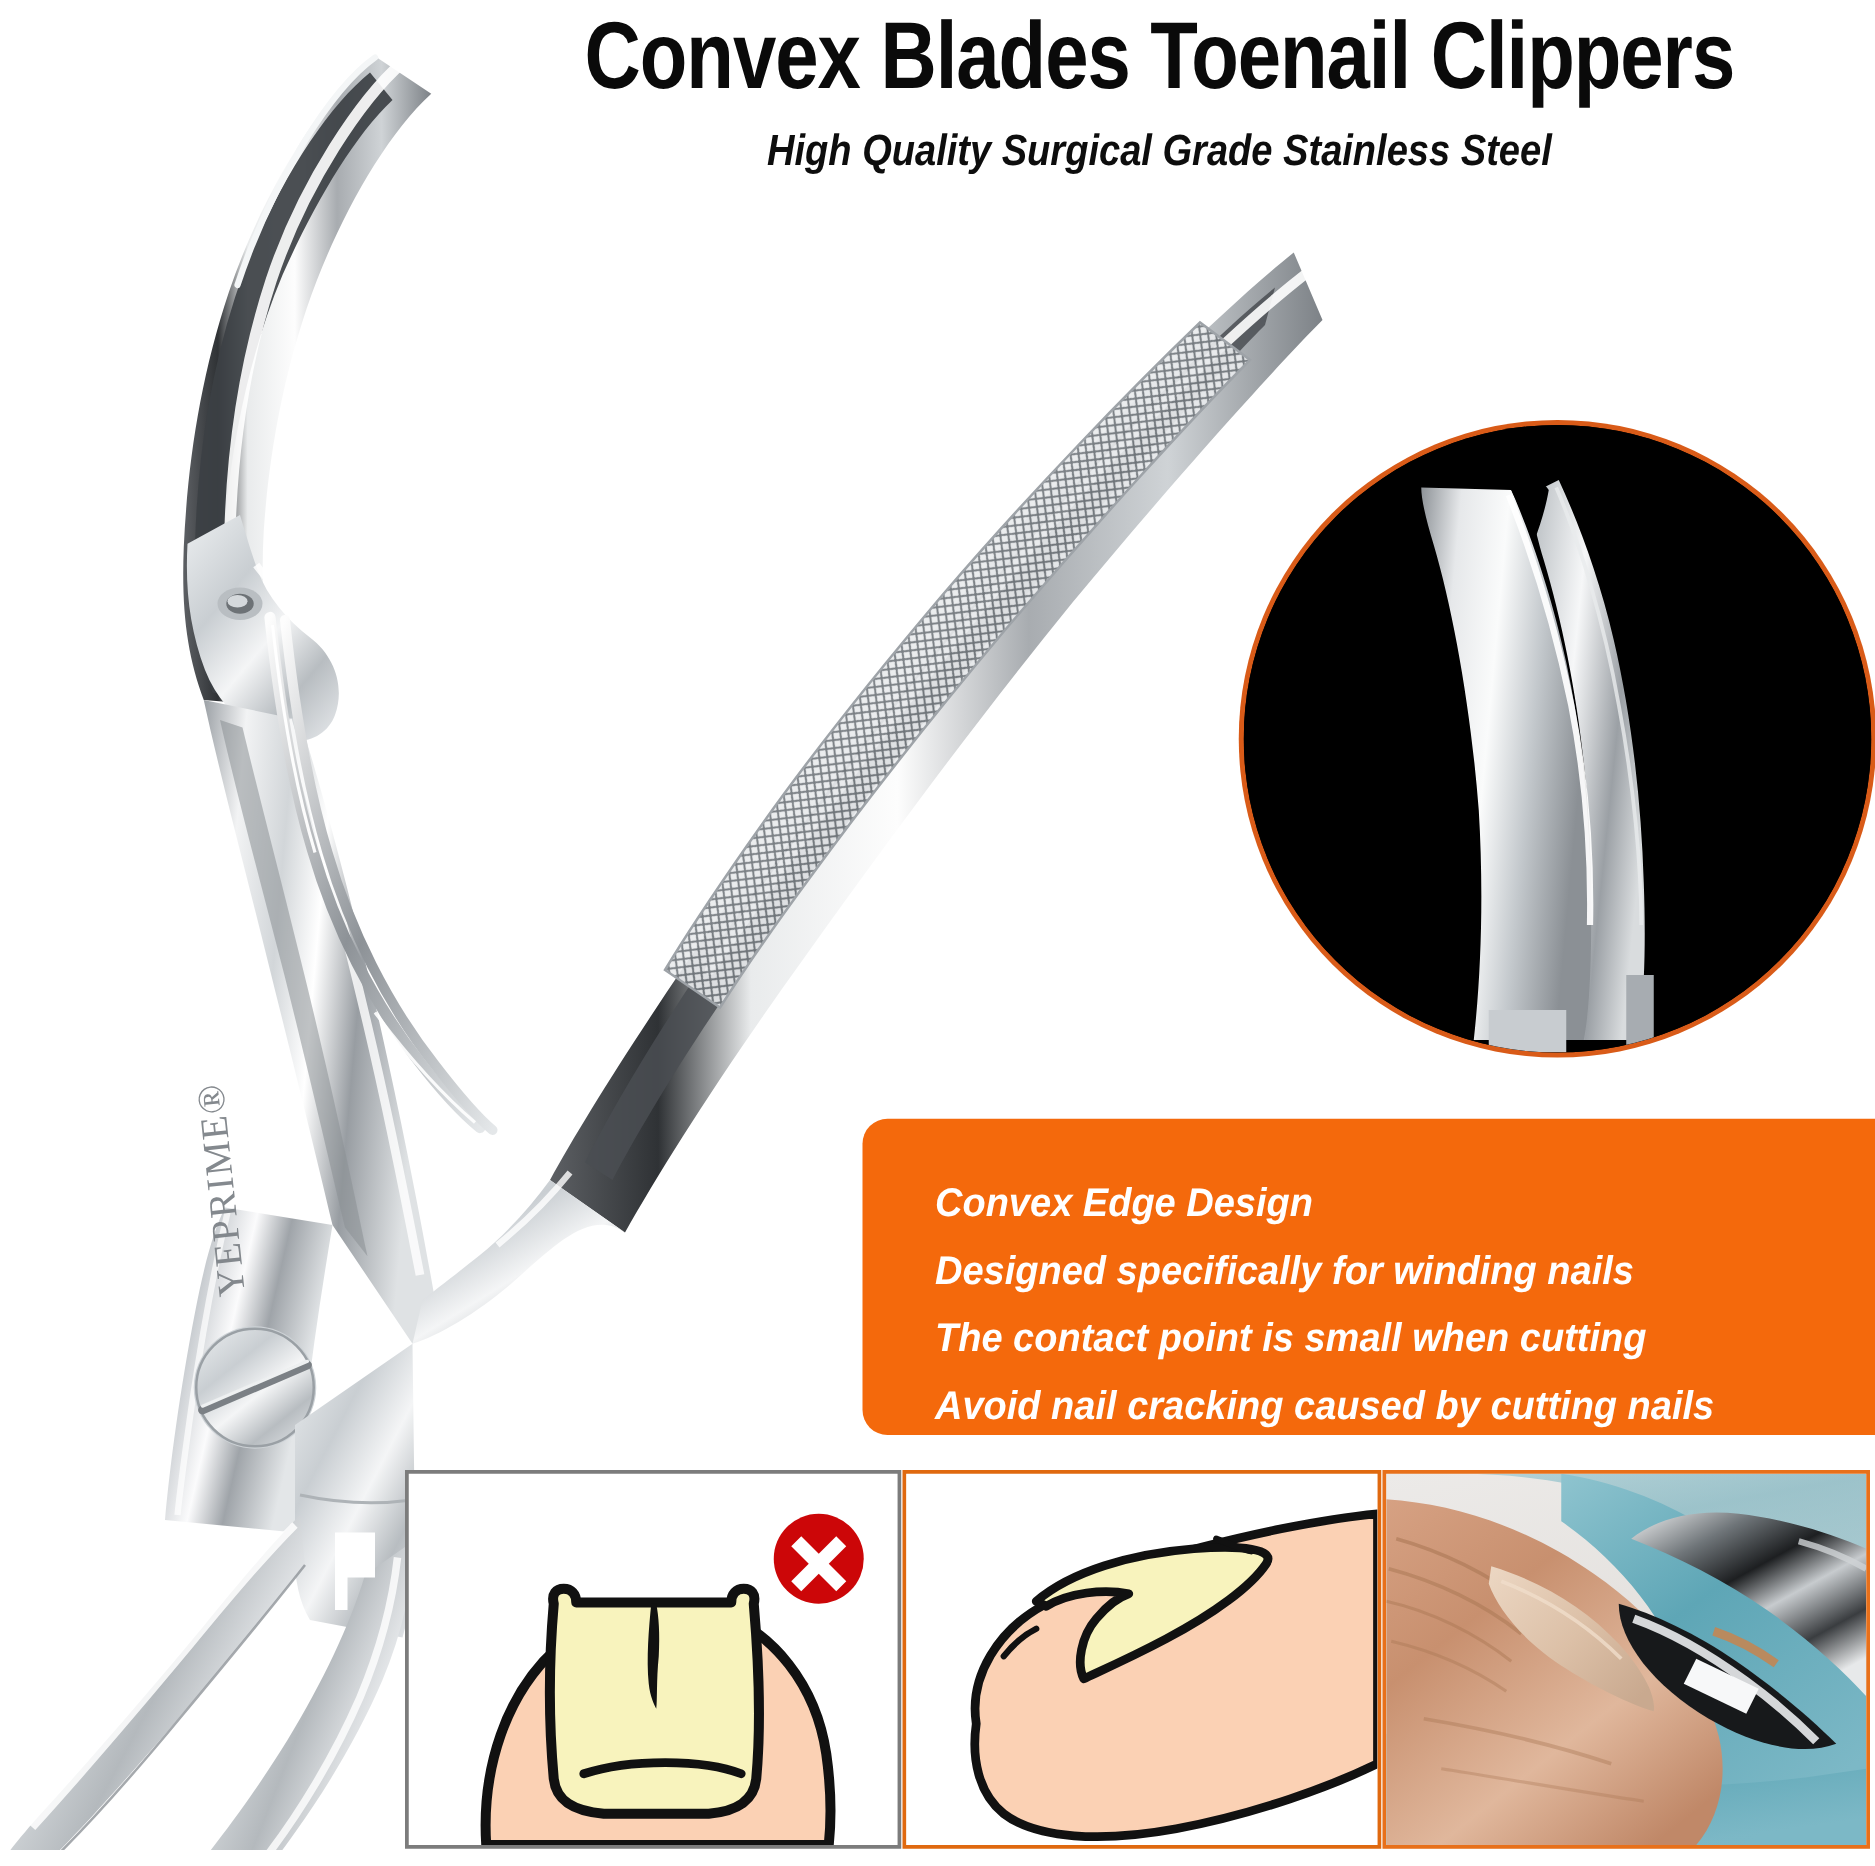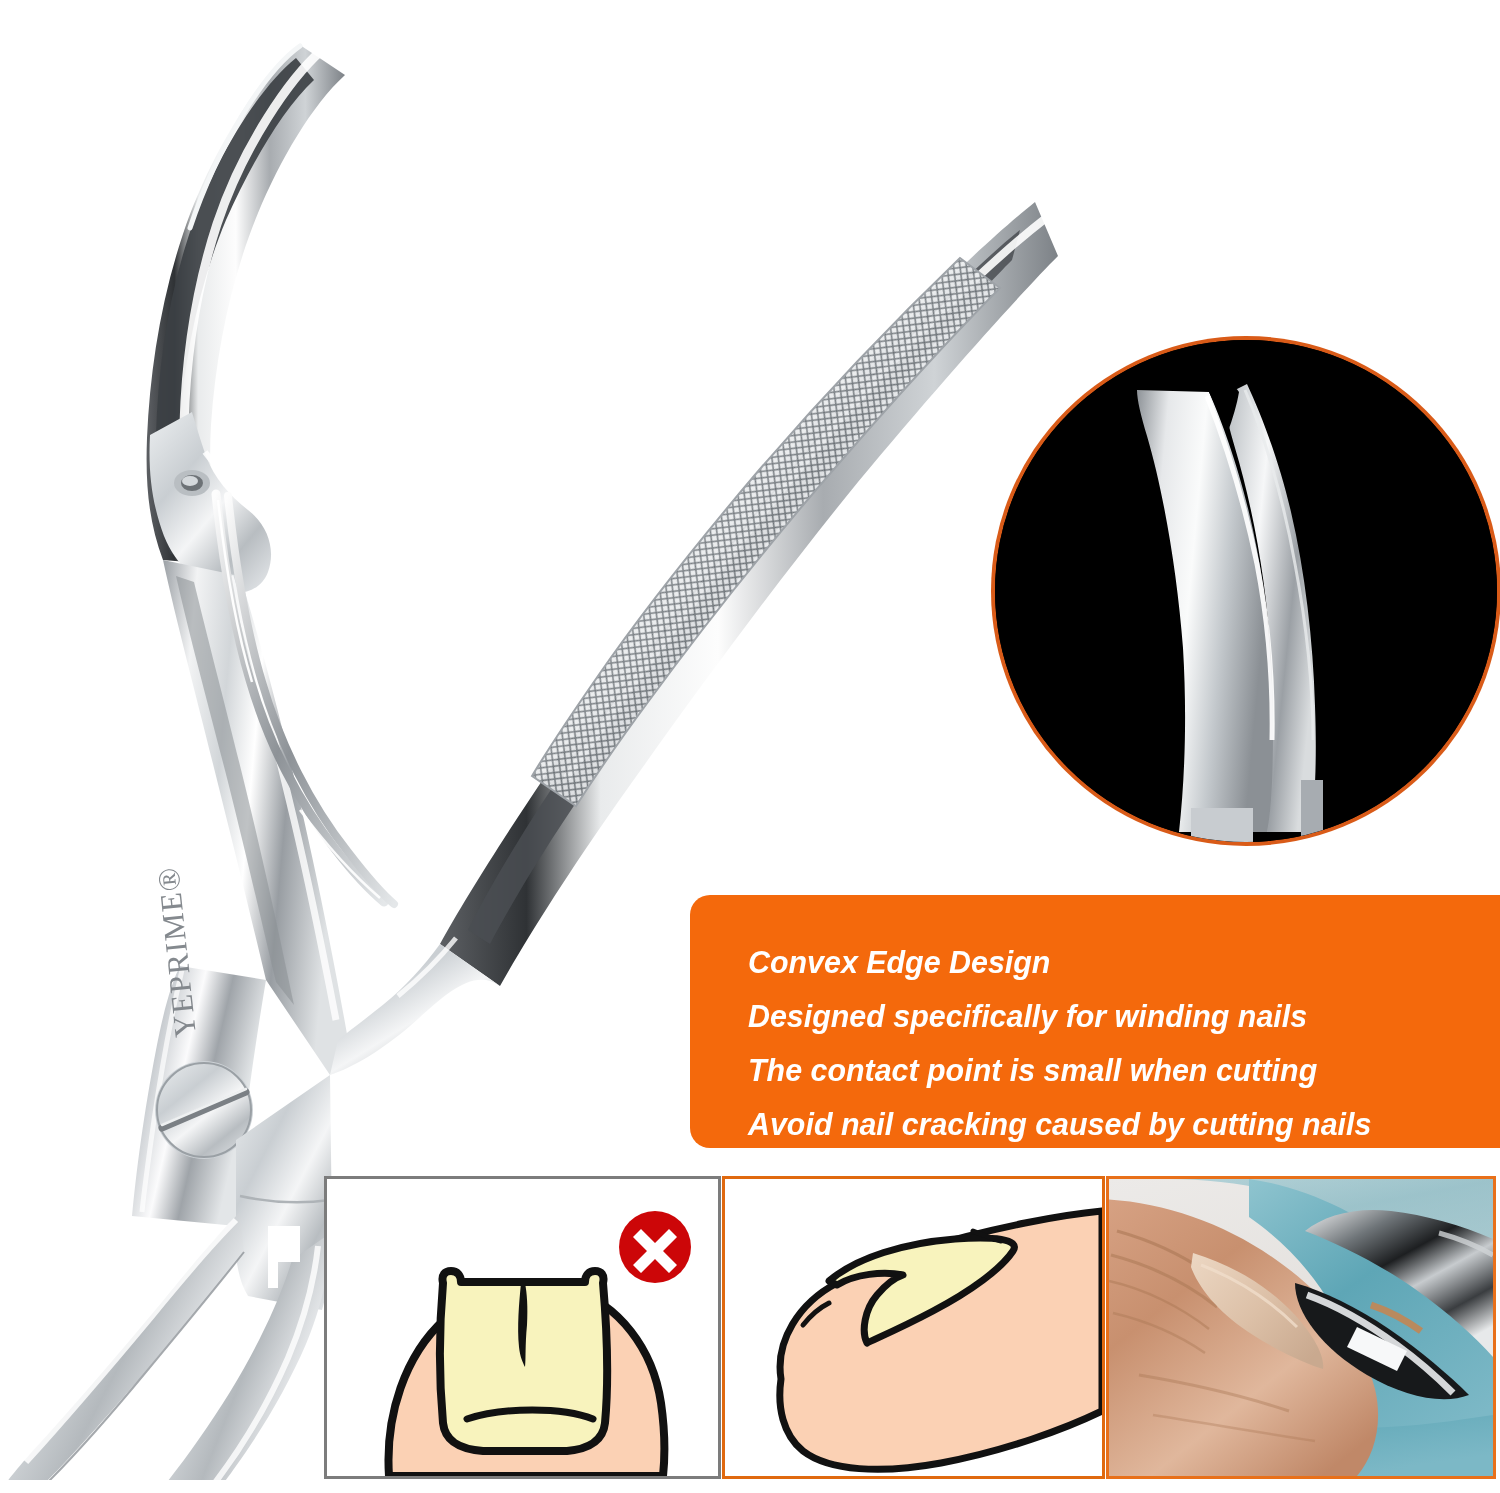--- a/index.html
+++ b/index.html
@@ -139,20 +139,24 @@
     border-radius: 50%;
     background: #cc0608;
   }
   #x-badge svg { position: absolute; left: 0; top: 0; }
 </style>
 </head>
 <body>
 
 <div id="page">
 
+  <div id="header-block">
+    <div id="main-title">Convex Blades Toenail Clippers</div>
+    <div id="subtitle">High Quality Surgical Grade Stainless Steel</div>
+  </div>
 
   <div id="clipper-photo">
     <svg width="1060" height="1460" viewBox="0 0 1060 1460" xmlns="http://www.w3.org/2000/svg">
       <defs>
         <linearGradient id="steelA" x1="0" y1="0" x2="1" y2="0">
           <stop offset="0%" stop-color="#5d6064"></stop>
           <stop offset="14%" stop-color="#2f3235"></stop>
           <stop offset="26%" stop-color="#e9ebec"></stop>
           <stop offset="45%" stop-color="#fdfdfd"></stop>
           <stop offset="62%" stop-color="#a8acb0"></stop>

